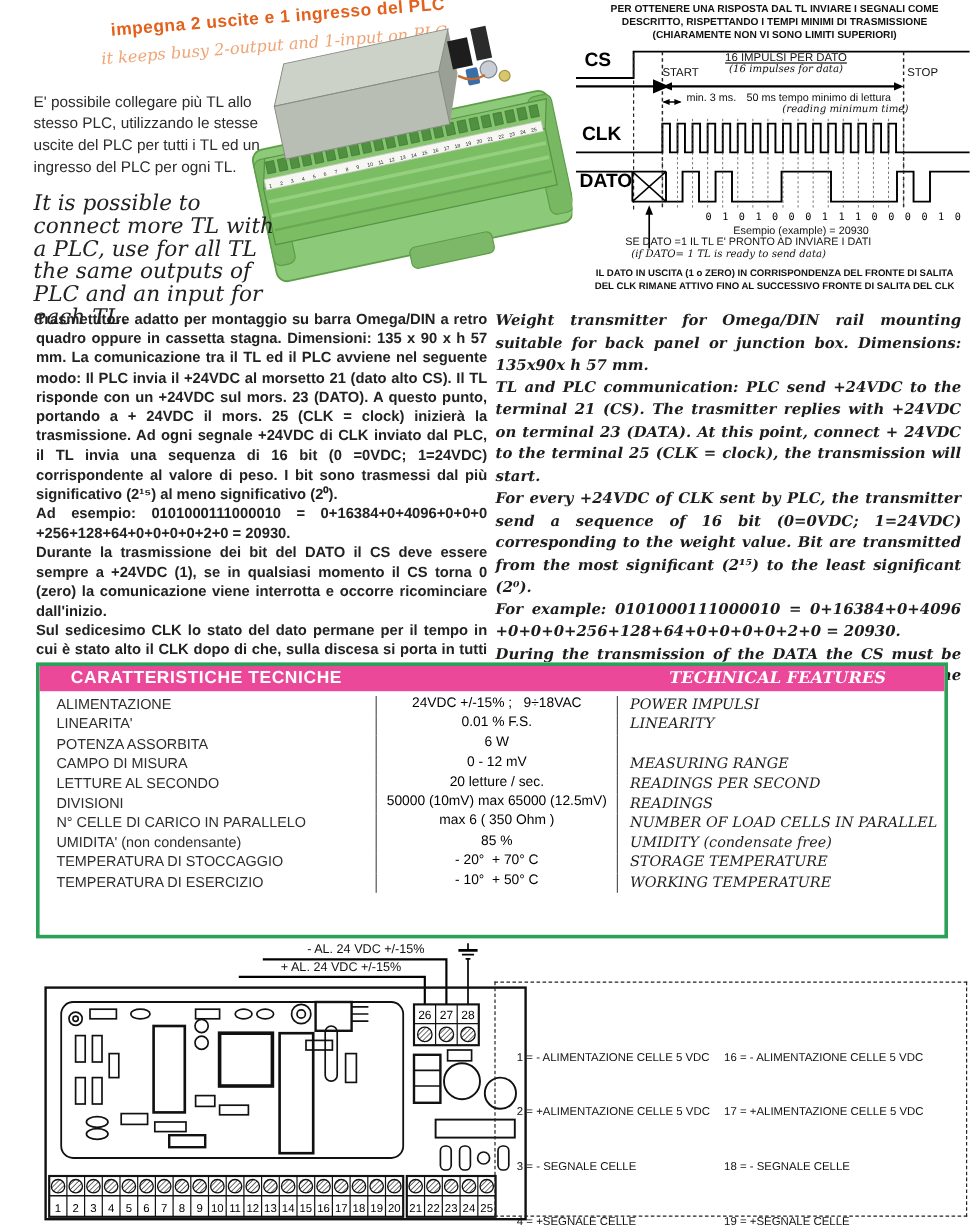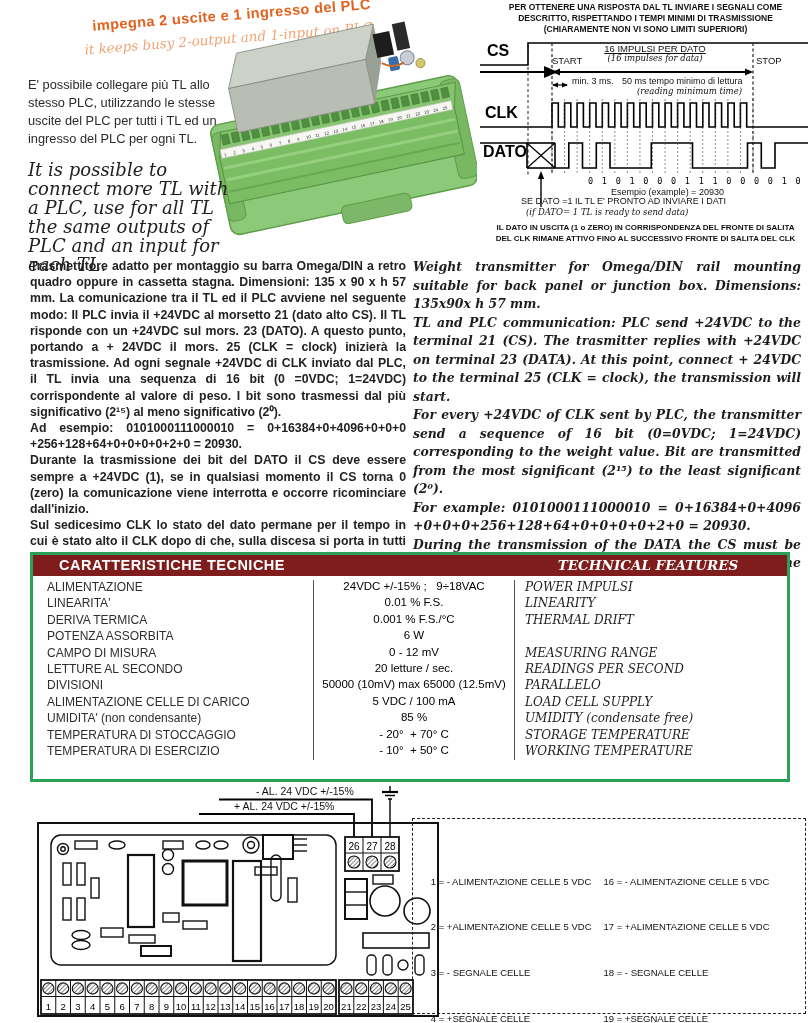--- a/index.html
+++ b/index.html
@@ -26,21 +26,21 @@
   .bits-row{left:556px;top:176px;width:226px;font-family:"DejaVu Sans Mono",monospace;
             font-size:8.5px;letter-spacing:1.8px;color:#000;padding-left:32px;}
   .note-b{left:480px;top:222px;width:331px;text-align:center;font-size:8px;line-height:11px;color:#111;}
   
   .desc-it{left:30px;top:258px;width:376px;font-size:12.3px;line-height:16.2px;
            text-align:justify;color:#222;}
   .desc-en{left:413px;top:258px;width:388px;font-size:12.4px;line-height:18.5px;
            text-align:justify;color:#1d1d1d;font-family:"DejaVu Serif",serif;font-style:italic;}
   
   .spec-table{left:30px;top:552px;width:754px;height:224px;border:3px solid #2aa157;background:#fff;}
-  .spec-head{position:relative;height:21px;background:#7f1d1d;}
+  .spec-head{position:relative;height:21px;background:#ec4899;}
   .th-it{position:absolute;left:26px;top:2px;font-size:14.5px;font-weight:bold;color:#fff;letter-spacing:.5px;}
   .th-en{position:absolute;left:482px;top:2px;width:266px;text-align:center;font-size:13.5px;
          font-weight:bold;font-style:italic;color:#fff;font-family:"DejaVu Serif",serif;}
   .spec-body{padding-top:4px;}
   .trow{display:grid;grid-template-columns:280px 202px 1fr;height:16.4px;}
   .tc1{padding-left:14px;font-size:12px;color:#2e2e2e;}
   .tc2{text-align:center;font-size:11.5px;color:#000;border-left:1px solid #555;
        border-right:1px solid #555;white-space:pre;}
   .tc3{padding-left:10px;font-size:12px;color:#1d1d1d;font-family:"DejaVu Serif",serif;font-style:italic;}
   
@@ -204,21 +204,21 @@
 
 <div class="abs sig" style="left:487px;top:42px;">CS</div>
 <div class="abs sig" style="left:485px;top:104px;">CLK</div>
 <div class="abs sig" style="left:483px;top:143px;">DATO</div>
 <div class="abs tlbl-b" style="left:552px;top:55px;">START</div>
 <div class="abs tlbl-b" style="left:756px;top:55px;">STOP</div>
 <div class="abs tlbl-b" style="left:560px;top:43px;width:190px;text-align:center;text-decoration:underline;">16 IMPULSI PER DATO</div>
 <div class="abs t-it-en" style="left:560px;top:53px;width:190px;text-align:center;">(16 impulses for data)</div>
 <div class="abs tlbl" style="left:572px;top:76px;">min. 3 ms.</div>
 <div class="abs tlbl" style="left:622px;top:76px;">50 ms tempo minimo di lettura</div>
-<div class="abs t-it-en" style="left:622px;top:86px;width:135px;text-align:center;">(reading minimum time)</div>
+<div class="abs t-it-en" style="left:622px;top:86px;width:135px;text-align:right;">(reading minimum time)</div>
 <div class="abs bits-row">0 1 0 1 0 0 0 1 1 1 0 0 0 0 1 0</div>
 <div class="abs tlbl" style="left:555px;top:187px;width:225px;text-align:center;">Esempio (example) = 20930</div>
 <div class="abs tlbl" style="left:521px;top:196px;">SE DATO =1 IL TL E' PRONTO AD INVIARE I DATI</div>
 <div class="abs t-it-en" style="left:526px;top:207px;">(if DATO= 1 TL is ready to send data)</div>
 <div class="abs note-b pre">IL DATO IN USCITA (1 o ZERO) IN CORRISPONDENZA DEL FRONTE DI SALITA
 DEL CLK RIMANE ATTIVO FINO AL SUCCESSIVO FRONTE DI SALITA DEL CLK</div>
 
 <div class="abs desc-it pre">Trasmettitore adatto per montaggio su barra Omega/DIN a retro quadro oppure in cassetta stagna. Dimensioni: 135 x 90 x h 57 mm. La comunicazione tra il TL ed il PLC avviene nel seguente modo: Il PLC invia il +24VDC al morsetto 21 (dato alto CS). Il TL risponde con un +24VDC sul mors. 23 (DATO). A questo punto, portando a + 24VDC il mors. 25 (CLK = clock) inizierà la trasmissione. Ad ogni segnale +24VDC di CLK inviato dal PLC, il TL invia una sequenza di 16 bit (0 =0VDC; 1=24VDC) corrispondente al valore di peso. I bit sono trasmessi dal più significativo (2¹⁵) al meno significativo (2⁰).
 Ad esempio: 0101000111000010 = 0+16384+0+4096+0+0+0 +256+128+64+0+0+0+0+2+0 = 20930.
 Durante la trasmissione dei bit del DATO il CS deve essere sempre a +24VDC (1), se in qualsiasi momento il CS torna 0 (zero) la comunicazione viene interrotta e occorre ricominciare dall'inizio.
@@ -241,25 +241,20 @@
         <div class="tc2">24VDC +/-15% ;   9÷18VAC</div>
         <div class="tc3">POWER IMPULSI</div>
       </div>
 
       <div class="trow">
         <div class="tc1">LINEARITA'</div>
         <div class="tc2">0.01 % F.S.</div>
         <div class="tc3">LINEARITY</div>
       </div>
 
-      <div class="trow">
-        <div class="tc1">DERIVA TERMICA</div>
-        <div class="tc2">0.001 % F.S./°C</div>
-        <div class="tc3">THERMAL DRIFT</div>
-      </div>
 
       <div class="trow">
         <div class="tc1">POTENZA ASSORBITA</div>
         <div class="tc2">6 W</div>
       </div>
 
       <div class="trow">
         <div class="tc1">CAMPO DI MISURA</div>
         <div class="tc2">0 - 12 mV</div>
         <div class="tc3">MEASURING RANGE</div>
@@ -267,29 +262,29 @@
 
       <div class="trow">
         <div class="tc1">LETTURE AL SECONDO</div>
         <div class="tc2">20 letture / sec.</div>
         <div class="tc3">READINGS PER SECOND</div>
       </div>
 
       <div class="trow">
         <div class="tc1">DIVISIONI</div>
         <div class="tc2">50000 (10mV) max 65000 (12.5mV)</div>
-        <div class="tc3">PARALLELO</div>
-      </div>
-
-
-      <div class="trow">
-        <div class="tc1">ALIMENTAZIONE CELLE DI CARICO</div>
-        <div class="tc2">5 VDC / 100 mA</div>
-        <div class="tc3">LOAD CELL SUPPLY</div>
-      </div>
+        <div class="tc3">READINGS</div>
+      </div>
+
+      <div class="trow">
+        <div class="tc1">N° CELLE DI CARICO IN PARALLELO</div>
+        <div class="tc2">max 6 ( 350 Ohm )</div>
+        <div class="tc3">NUMBER OF LOAD CELLS IN PARALLEL</div>
+      </div>
+
 
       <div class="trow">
         <div class="tc1">UMIDITA' (non condensante)</div>
         <div class="tc2">85 %</div>
         <div class="tc3">UMIDITY (condensate free)</div>
       </div>
 
       <div class="trow">
         <div class="tc1">TEMPERATURA DI STOCCAGGIO</div>
         <div class="tc2">- 20°  + 70° C</div>

